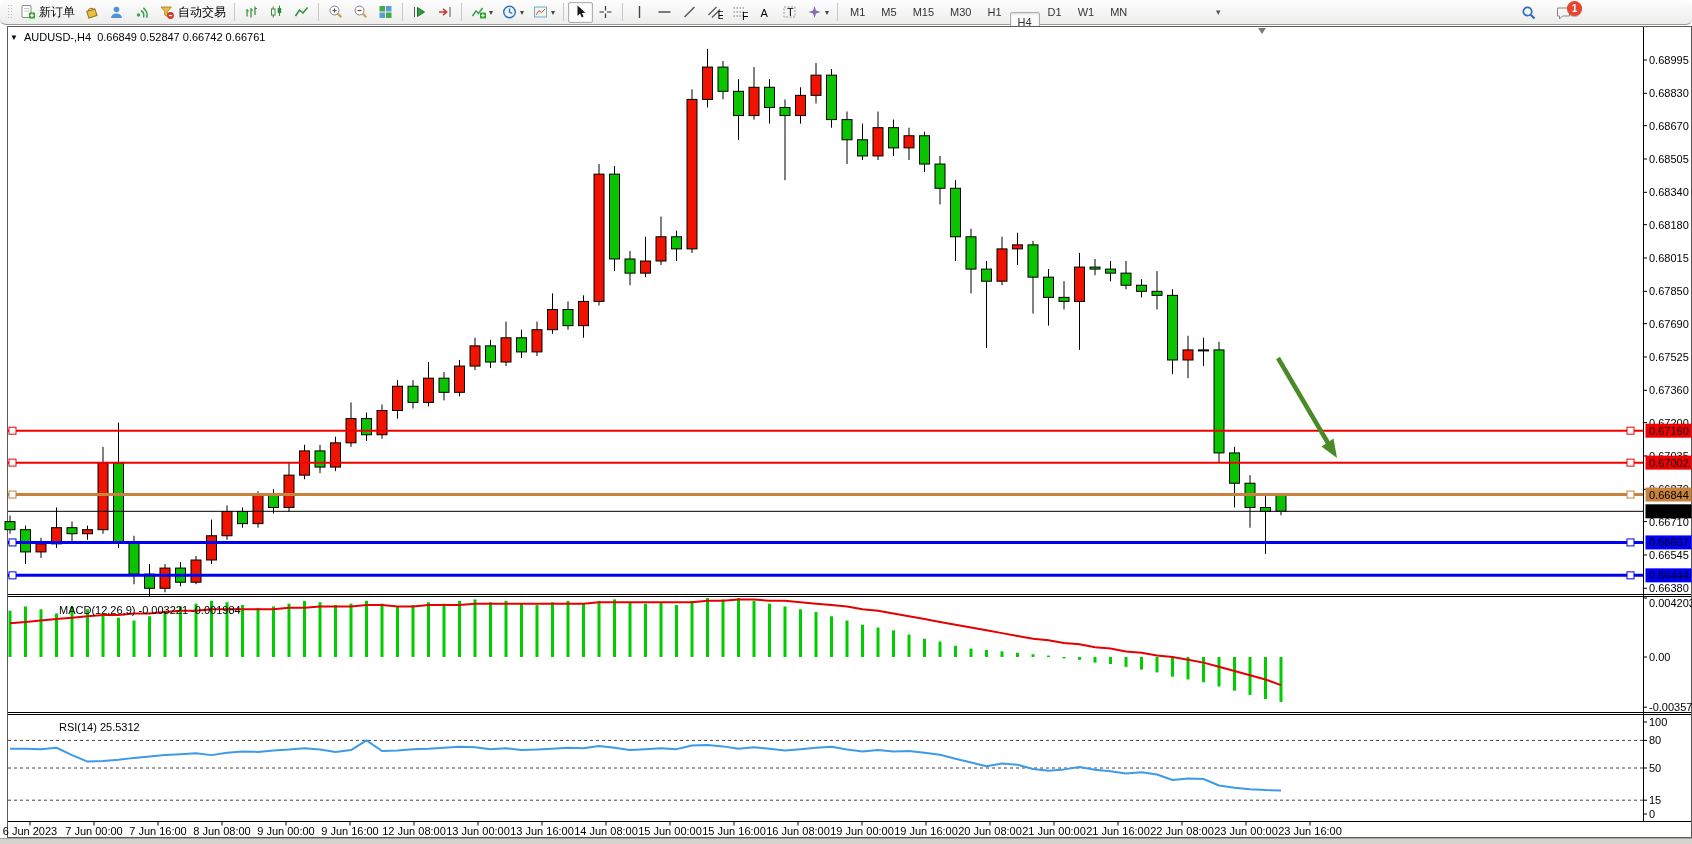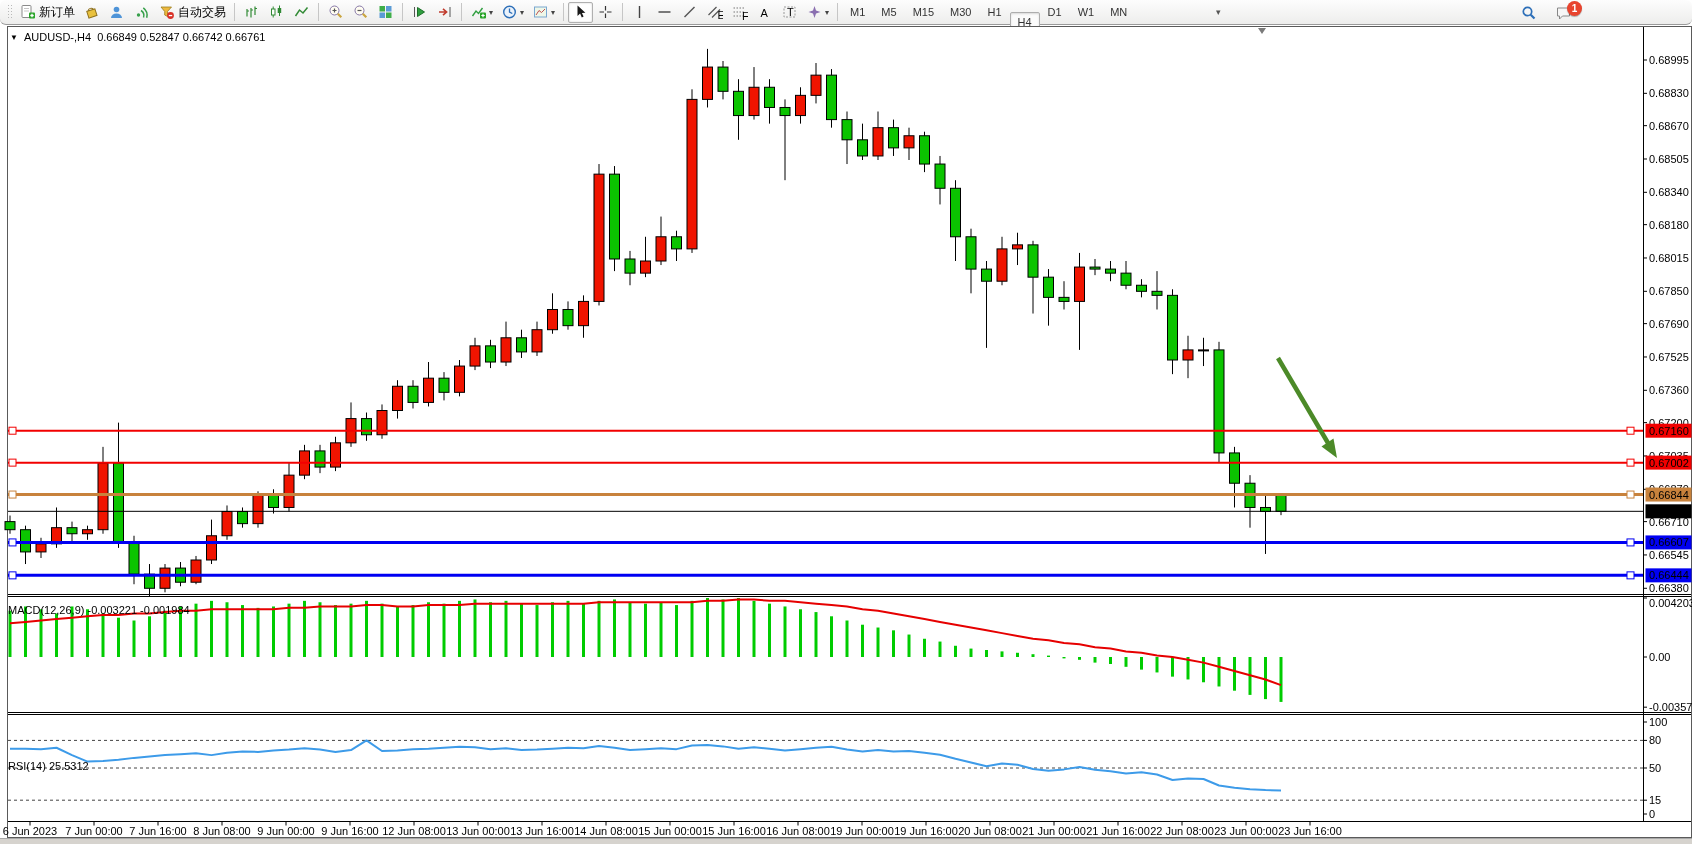--- a/index.html
+++ b/index.html
@@ -28,23 +28,23 @@
   .badge { position:absolute; top:-2px; right:-7px; min-width:15px; height:15px; border-radius:8px;
            background:#e8442e; color:#fff; font-size:10px; font-weight:bold; text-align:center;
            line-height:15px; padding:0 2px; box-shadow:0 1px 1px rgba(0,0,0,.3); }
 
   
   .chart-area { position:absolute; top:26px; left:0; width:1692px; height:812px; background:#fff; }
   #chart-svg { position:absolute; top:0; left:0; }
   svg text { font-family:"Liberation Sans", sans-serif; font-size:11px; fill:#000; }
   .chart-header { position:absolute; top:5px; left:10px; font-size:11px; display:flex; gap:6px; align-items:center; }
   .hdr-caret { font-size:8px; color:#000; }
-  .pane-label { position:absolute; left:8px; font-size:11px; }
+  .pane-label { position:absolute; left:28px; font-size:11px;padding-left:31px; }
   #macd-label { top:578px; }
-  #rsi-label  { top:695px;margin-top:39px; }
+  #rsi-label  { top:695px; }
   .bottom-strip { position:absolute; left:0; top:838px; width:1692px; height:6px;
                   background:#d6d3ce; border-top:1px solid #a8a8a8; }
 </style>
 </head>
 <body>
 
 <div class="app">
 
   <div class="toolbar" id="toolbar">
       <div class="grip"></div>

